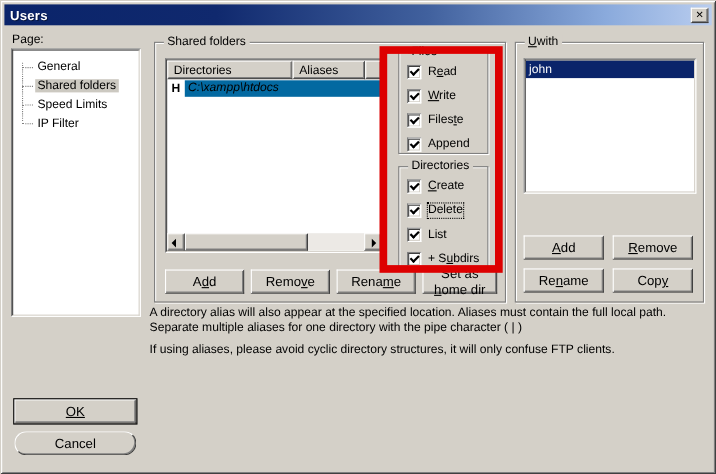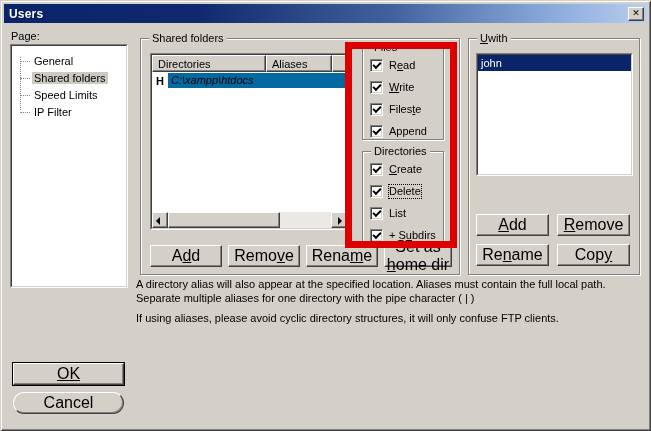--- a/index.html
+++ b/index.html
@@ -29,21 +29,21 @@
     font-size:9px; font-weight:bold; line-height:1; padding-bottom:1px;
   }
 
   
   .sunken { border:1px solid; border-color:#808080 #ffffff #ffffff #808080; background:#fff; }
   .sunken-in { position:absolute; inset:0; border:1px solid; border-color:#404040 #d4d0c8 #d4d0c8 #404040; background:#fff; overflow:hidden; }
   .btn {
     position:absolute; background:#d4d0c8; text-align:center;
     border:1px solid; border-color:#ffffff #404040 #404040 #ffffff;
     box-shadow: inset -1px -1px 0 #808080, inset 1px 1px 0 #d4d0c8;
-    font-size:16px; display:flex; align-items:center; justify-content:center; cursor:default;
+    font-size:12px; display:flex; align-items:center; justify-content:center; cursor:default;
   }
   .btn.default { outline:1px solid #000;text-decoration:underline; }
   .group {
     position:absolute; border:1px solid #808080;
     box-shadow: inset 1px 1px 0 #fff, 1px 1px 0 #fff;
   }
   .group > .gl {
     position:absolute; top:-8px; left:8px; background:#d4d0c8; padding:0 3px; line-height:14px;
   }
   u.k { text-decoration:underline; }

